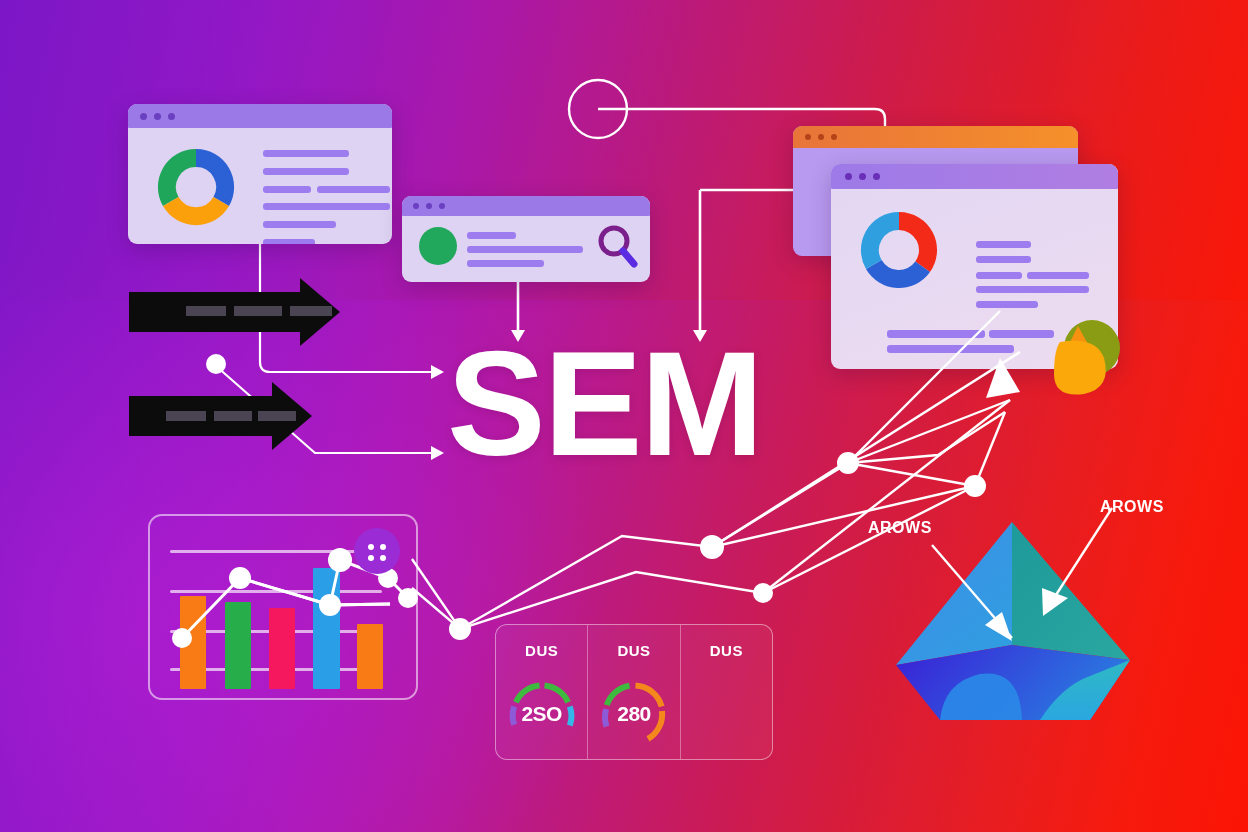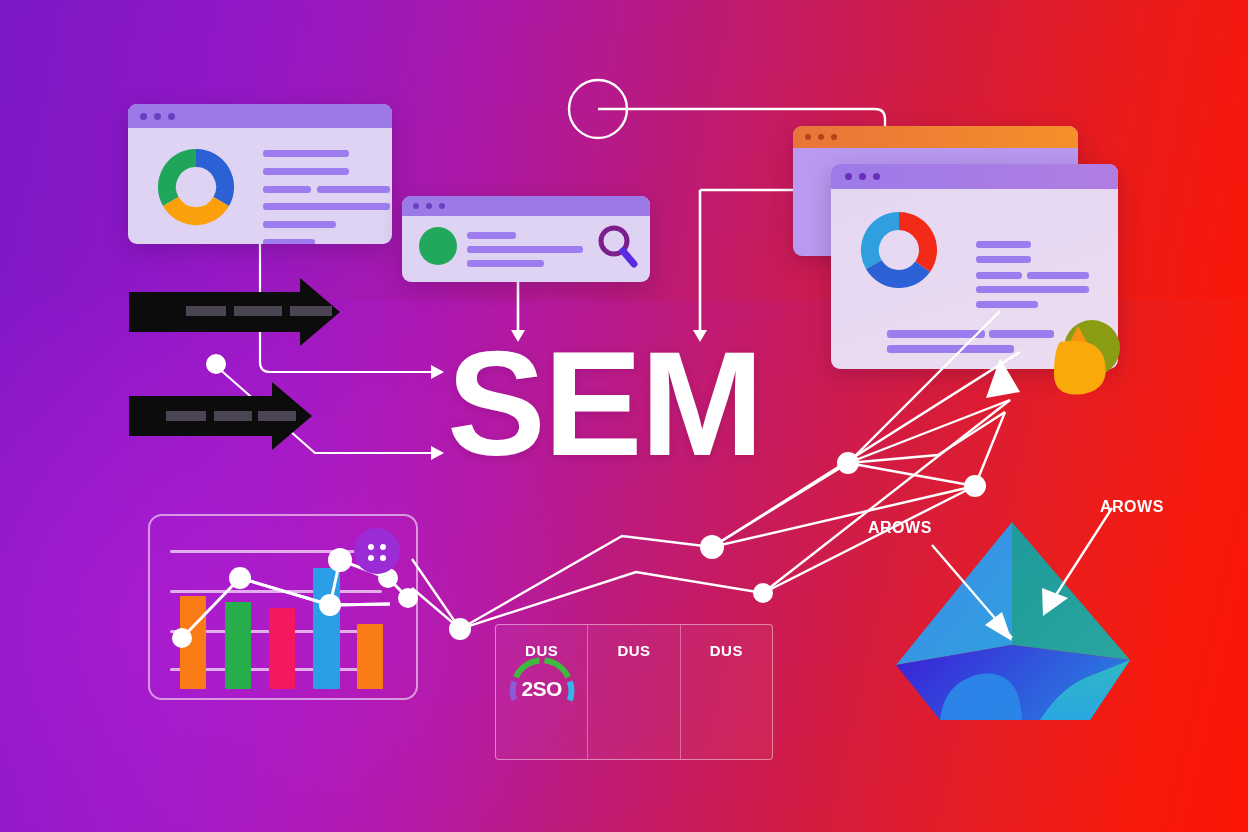--- a/index.html
+++ b/index.html
@@ -49,27 +49,27 @@
   #barpanel{position:absolute;left:148px;top:514px;width:266px;height:182px;
     border:2px solid rgba(255,255,255,.55);border-radius:14px;}
   .gridline{position:absolute;height:3px;background:rgba(255,255,255,.65);border-radius:2px;}
   .bar{position:absolute;border-radius:1px;}
   .gridbtn{position:absolute;left:354px;top:528px;width:46px;height:46px;border-radius:50%;
     background:#9b2bd4;}
   .gridbtn i{position:absolute;width:6px;height:6px;border-radius:50%;background:#fff;}
 
   
   #gcard{position:absolute;left:495px;top:624px;width:276px;height:134px;
-    border:1px solid rgba(255,255,255,.45);border-radius:4px;
+    border:1px solid rgba(255,255,255,.45);border-radius:12px;
     background:rgba(255,255,255,.045);display:flex;}
   .gcell{flex:1;position:relative;}
   .gcell + .gcell{border-left:1px solid rgba(255,255,255,.35);}
   .glabel{position:absolute;top:17px;left:0;right:0;text-align:center;
     color:#fff;font-size:15px;font-weight:bold;letter-spacing:.5px;}
-  .gwrap{position:absolute;top:31px;left:50%;transform:translateX(-50%);
+  .gwrap{position:absolute;top:56px;left:50%;transform:translateX(-50%);
     width:66px;height:66px;}
   .gval{position:absolute;inset:0;display:flex;align-items:center;justify-content:center;
     color:#fff;font-size:21px;font-weight:bold;letter-spacing:-.5px;}
 
   
   .anno{position:absolute;color:#fff;font-size:16px;font-weight:bold;letter-spacing:.5px;}
 </style>
 </head>
 <body>
 
@@ -261,20 +261,31 @@
             <path d="M2.5 -28.5 A28.6 28.6 0 0 1 26.1 -11.8" stroke="#3ebb3e"></path>
             <path d="M-27.8 10.8 A28.6 28.6 0 0 1 -27.8 -7.5" stroke="#8e5bd8"></path>
             <path d="M27.8 -7.5 A28.6 28.6 0 0 1 27.8 11.5" stroke="#35b6e8"></path>
           </g>
         </svg>
         <div class="gval">2SO</div>
       </div>
     </div>
     <div class="gcell">
       <div class="glabel">DUS</div>
+      <div class="gwrap">
+        <svg width="66" height="66">
+          <g transform="translate(33,33)" fill="none" stroke-width="6" stroke-linecap="butt">
+            <path d="M-27.2 -8.8 A28.6 28.6 0 0 1 -4.5 -28.3" stroke="#3ebb3e"></path>
+            <path d="M1.5 -28.5 A28.6 28.6 0 0 1 27.6 -7.5" stroke="#f5881c"></path>
+            <path d="M-27.5 12.5 A28.6 28.6 0 0 1 -27.8 -5.0" stroke="#8e5bd8"></path>
+            <path d="M28.0 -3.0 A28.6 28.6 0 0 1 14.0 24.9" stroke="#f5881c"></path>
+          </g>
+        </svg>
+        <div class="gval">280</div>
+      </div>
     </div>
     <div class="gcell">
       <div class="glabel">DUS</div>
     </div>
   </div>
 
   <svg class="lyr" width="1248" height="832">
     <defs>
       <linearGradient id="pL" x1="0" y1="0" x2="1" y2="1">
         <stop offset="0%" stop-color="#3f8de8"></stop>

